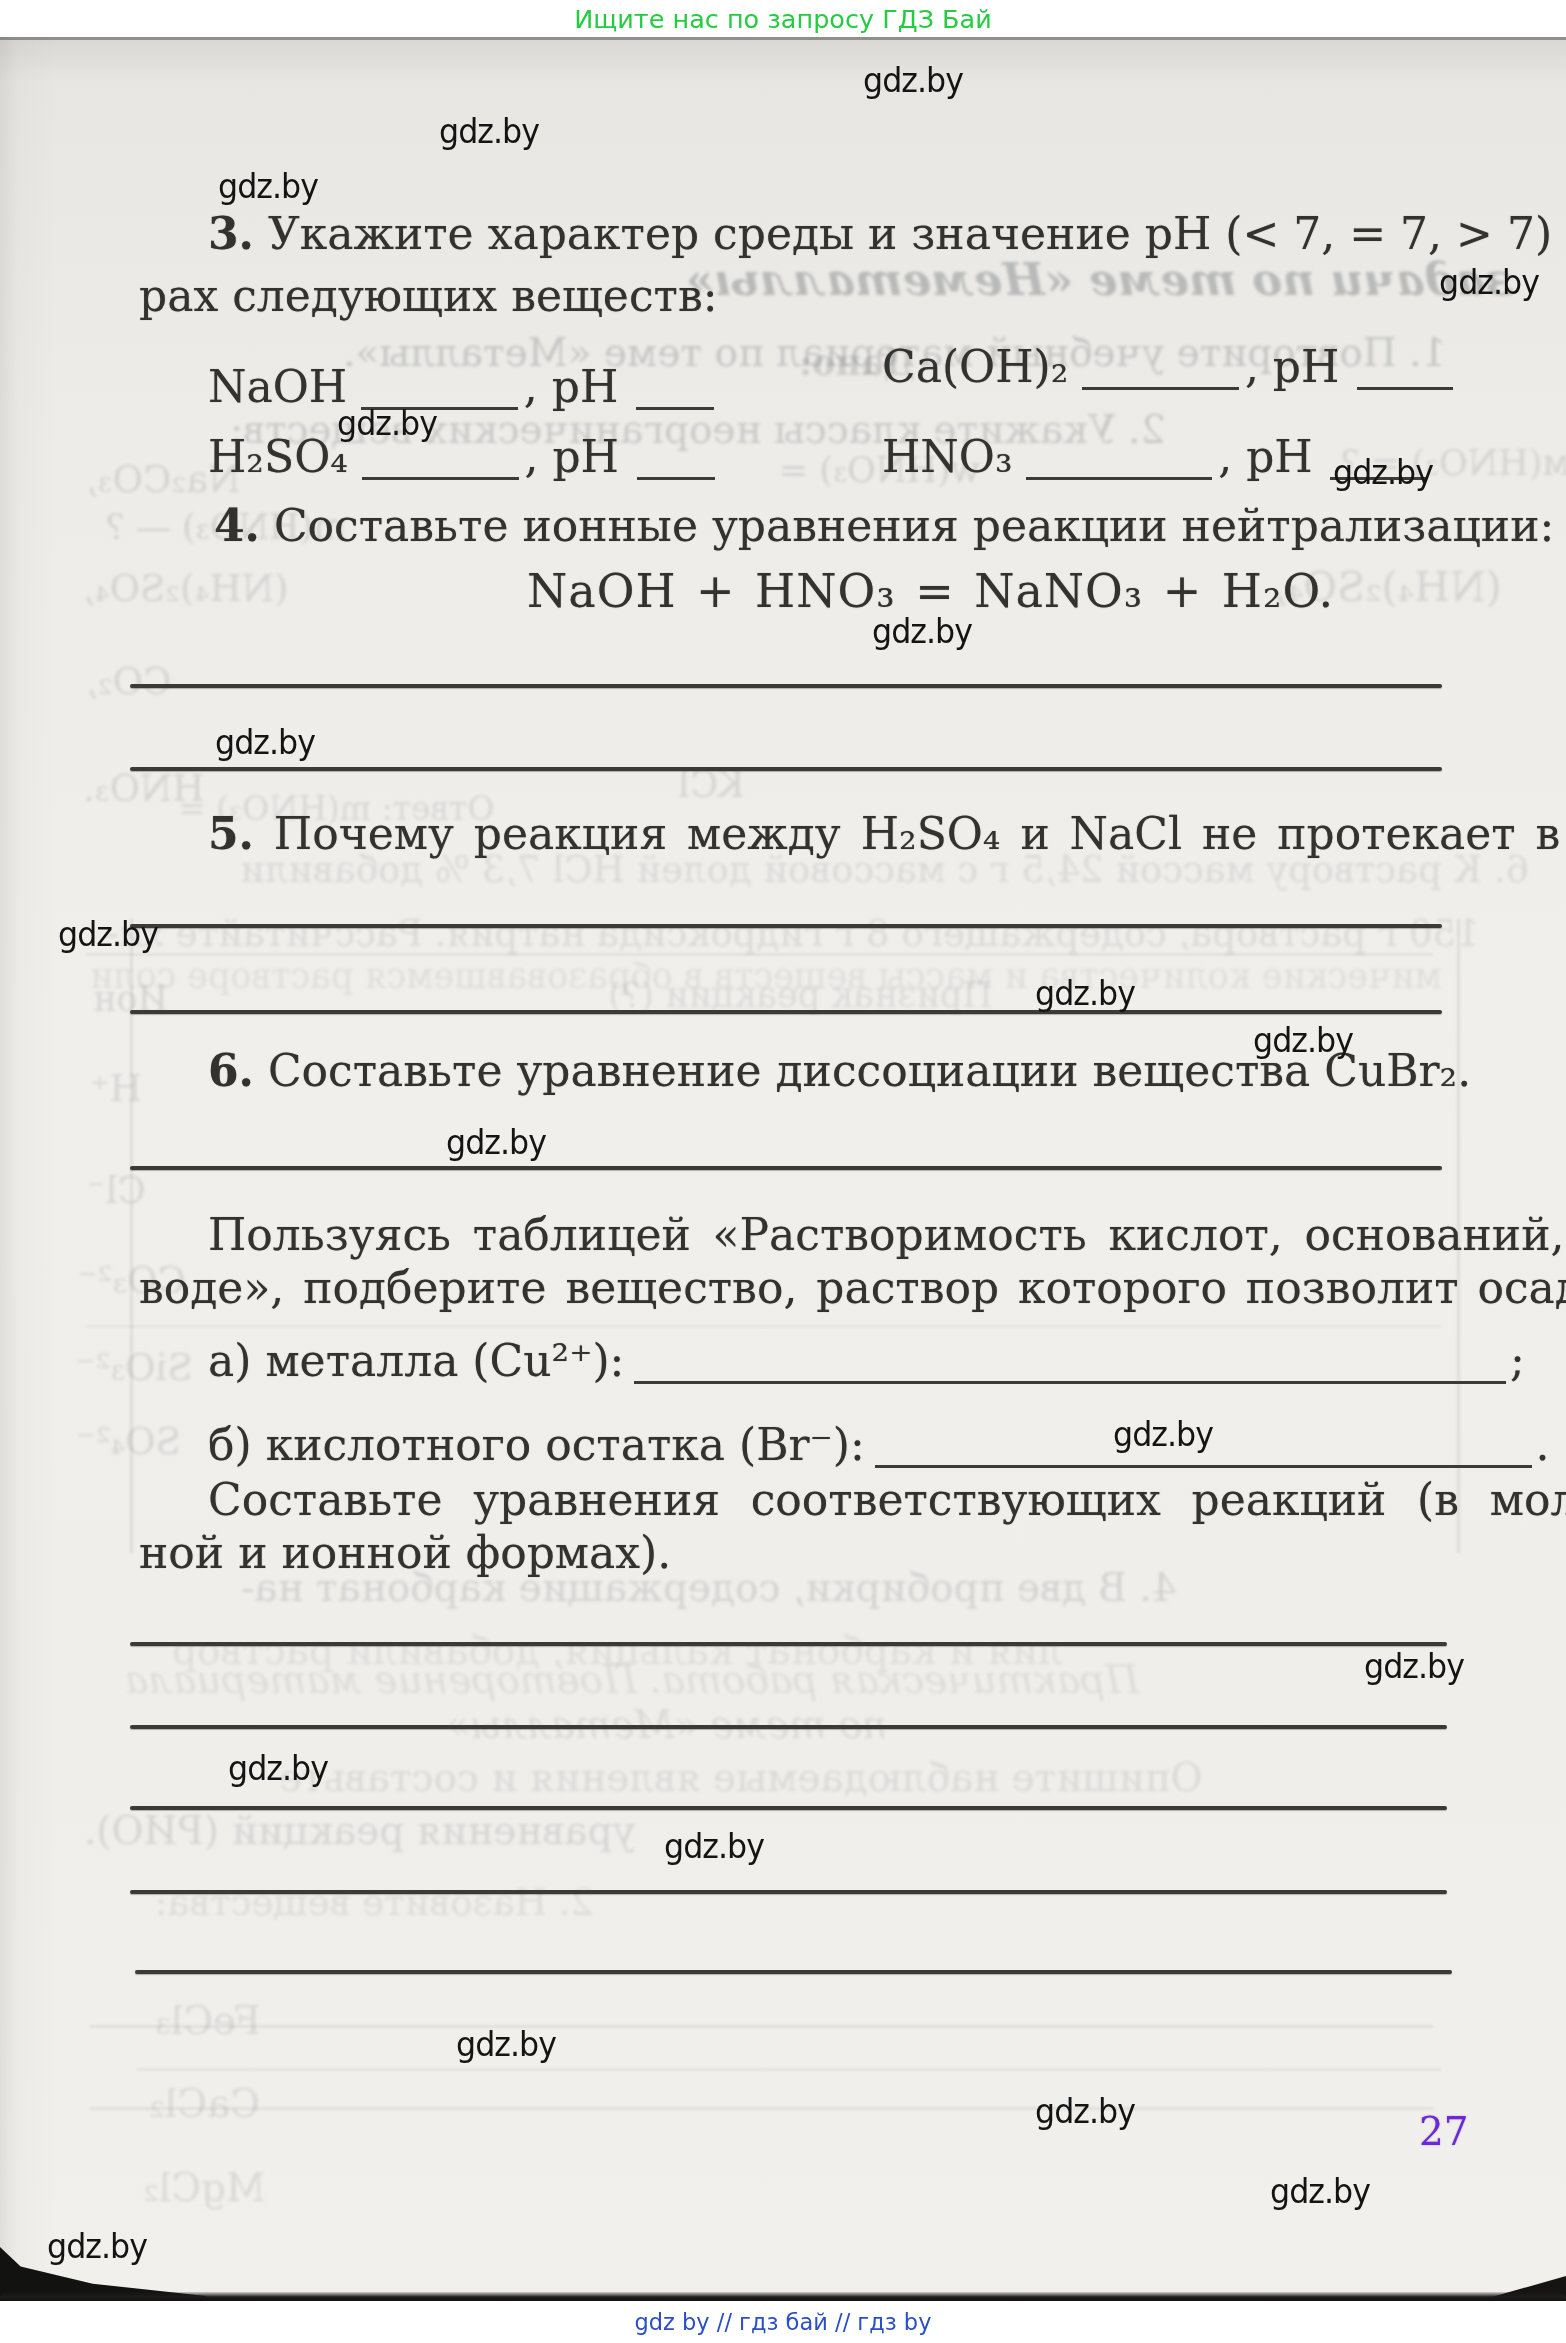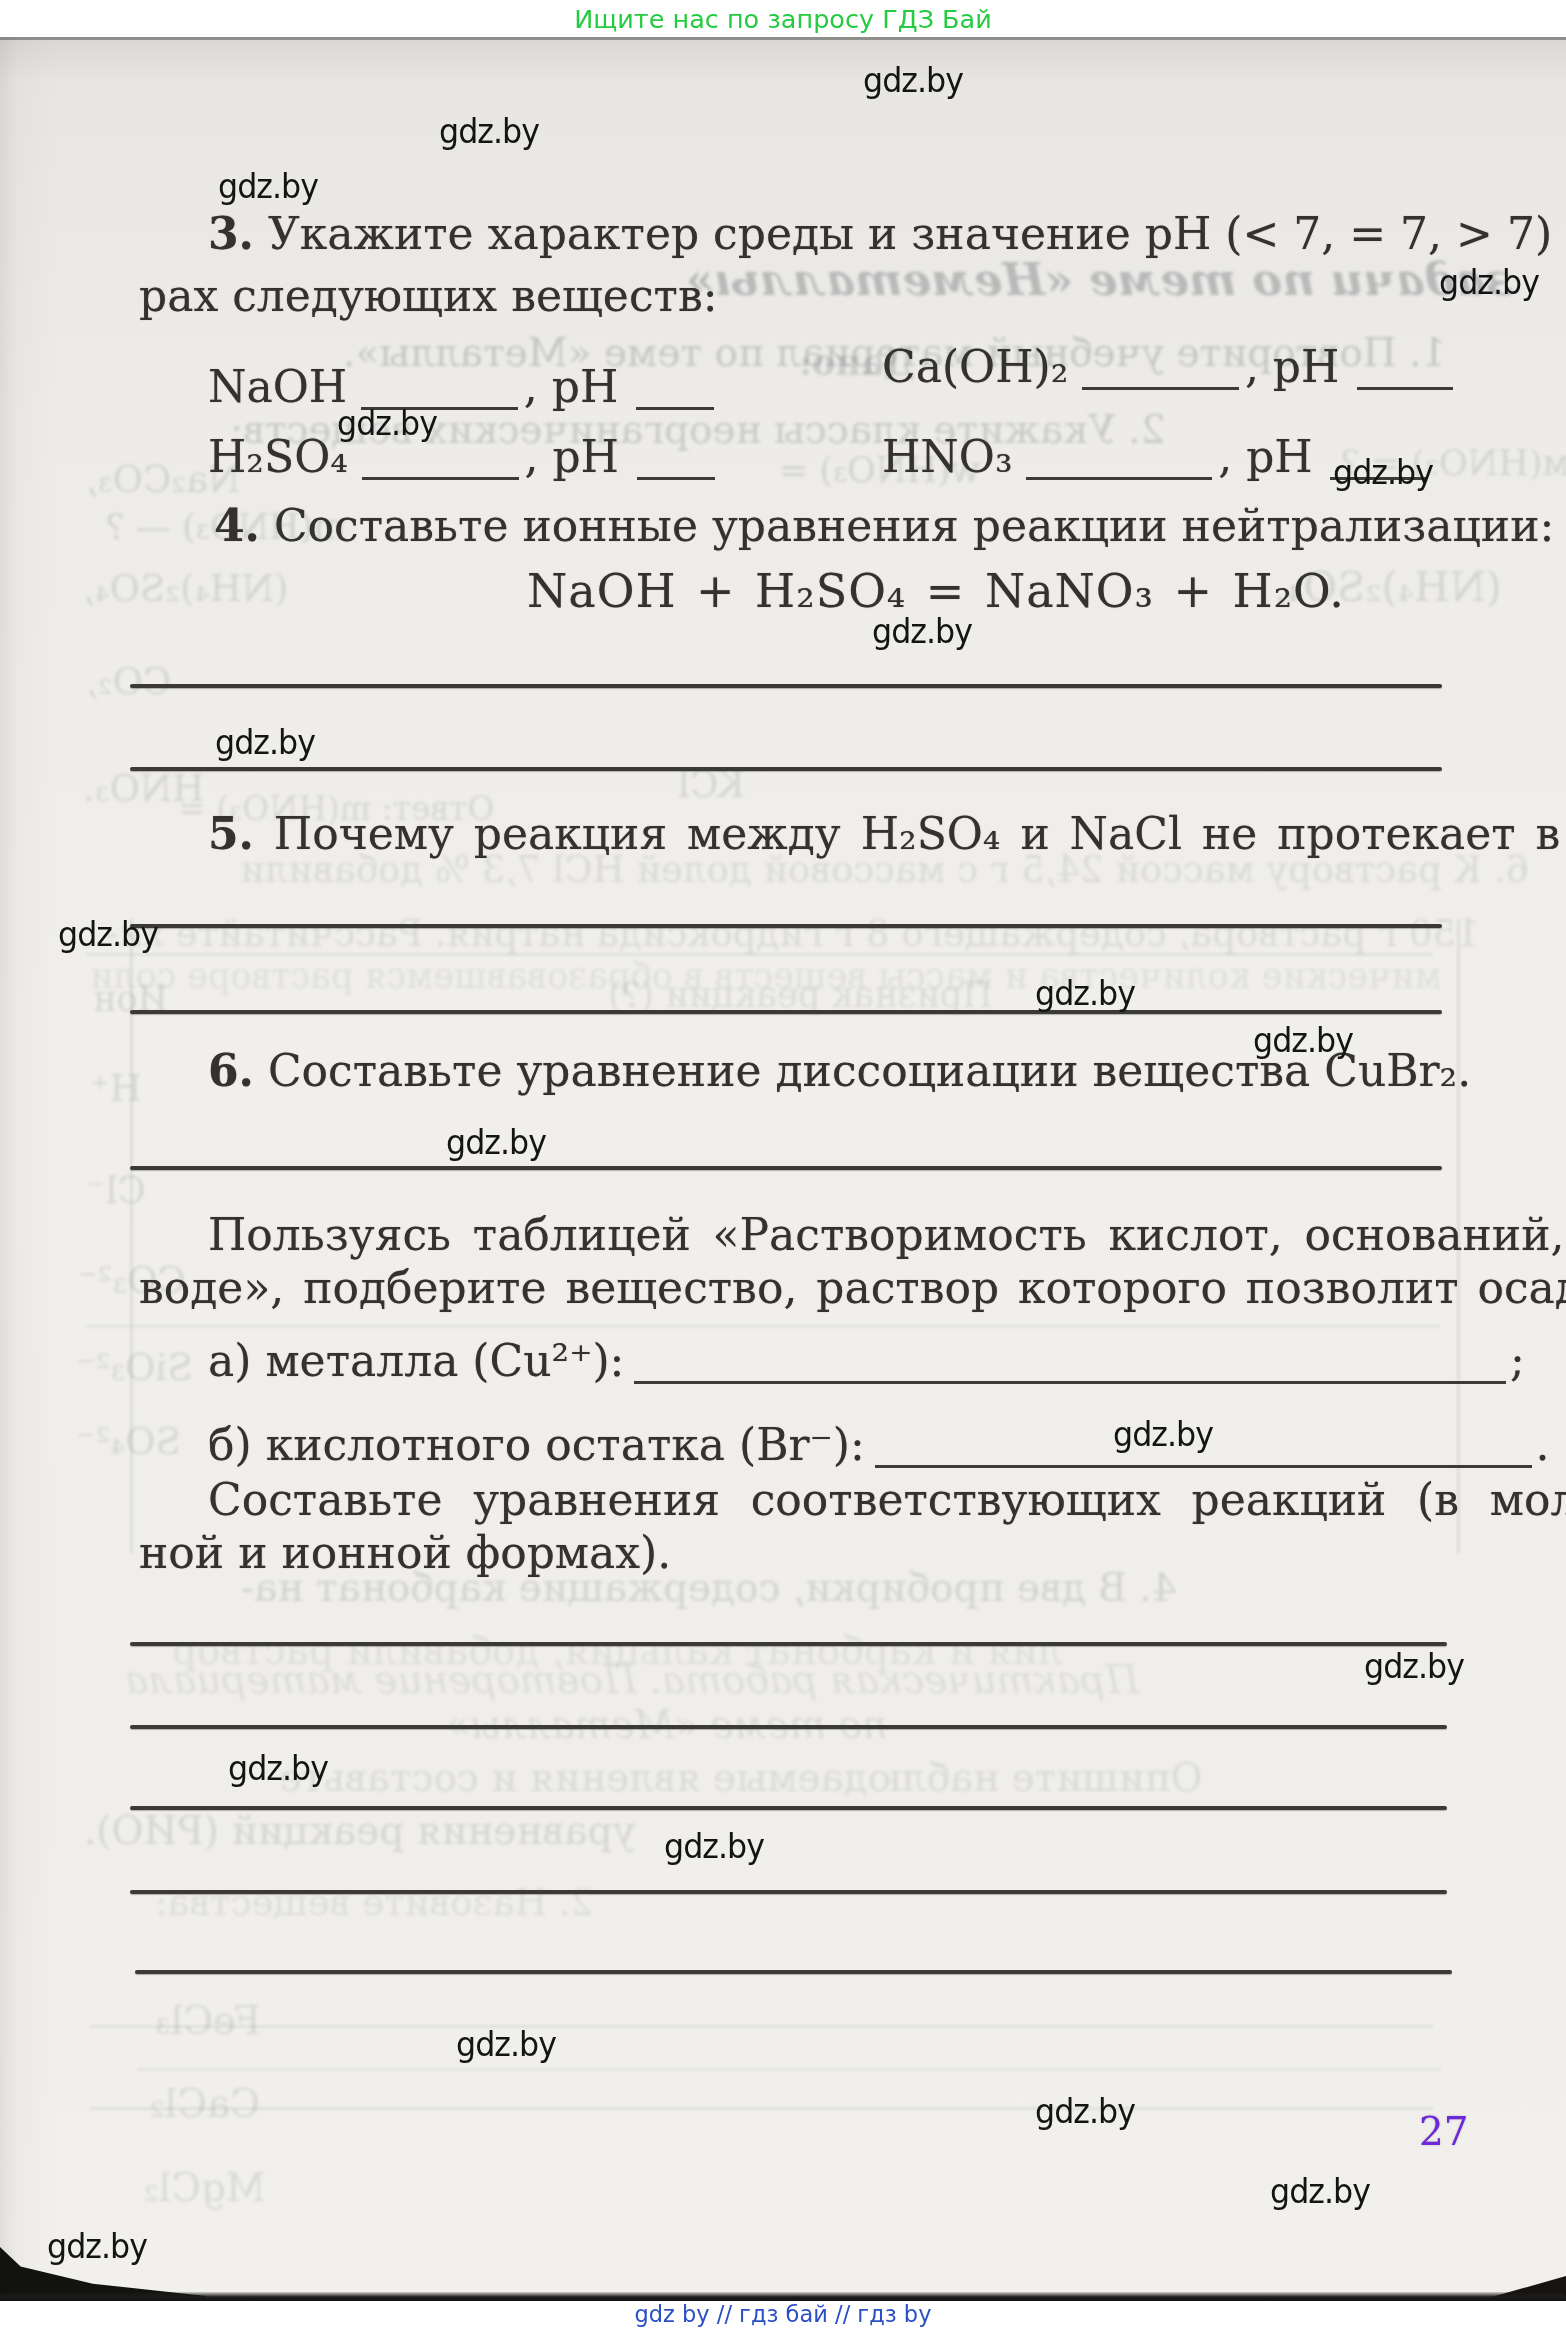--- a/index.html
+++ b/index.html
@@ -11,21 +11,21 @@
   }
   
   .topbar{
     position:absolute;left:0;top:0;width:1566px;height:37px;background:#ffffff;
     display:flex;align-items:center;justify-content:center;
     font-family:"DejaVu Sans","Liberation Sans",sans-serif;
     font-size:25.5px;font-weight:500;
   }
   .bottombar{
     position:absolute;left:0;top:2301px;width:1566px;height:42px;background:#ffffff;
-    display:flex;justify-content:center;
+    display:flex;align-items:center;justify-content:center;
     font-family:"DejaVu Sans","Liberation Sans",sans-serif;
     font-size:22.5px;font-weight:500;
   }
   
   .scan{
     position:absolute;left:0;top:37px;width:1566px;height:2264px;
     background:
       linear-gradient(90deg, rgba(0,0,0,0.07) 0px, rgba(0,0,0,0.02) 17.6px, rgba(0,0,0,0) 59px),
       linear-gradient(180deg,#d8d7d4 0%, #e7e6e3 2%, #e9e8e5 6%, #edecE9 18%, #f0efec 45%, #efeeeb 75%, #f1f0ed 100%);
   }
@@ -173,21 +173,21 @@
     <span>H₂SO₄</span><span class="blank w-main"></span><span>, pH</span><span class="blank w-ph"></span>
   </div>
   <div class="tline" style="left:882px;top:435px;">
     <span>HNO₃</span><span class="blank w-main2"></span><span>, pH</span><span class="blank w-ph2"></span>
   </div>
 
   <div class="tline" style="left:208px;top:504px;margin-left:6px;">
     <span class="tnum">4.</span>
     <span> </span><span>Составьте ионные уравнения реакции нейтрализации:</span>
   </div>
-  <div class="tline equation" style="left:527px;top:568px;">NaOH + H₂SO₄ = NaNO₃ + H₂O.</div>
+  <div class="tline equation" style="left:527px;top:568px;">NaOH + HNO₃ = NaNO₃ + H₂O.</div>
 
   <div class="tline" style="left:208px;top:812px;word-spacing:5.9px;">
     <span class="tnum">5.</span>
     <span> </span><span>Почему реакция между H₂SO₄ и NaCl не протекает в растворе?</span>
   </div>
 
   <div class="tline" style="left:208px;top:1049px;">
     <span class="tnum">6.</span>
     <span> </span><span>Составьте уравнение диссоциации вещества CuBr₂.</span>
   </div>

